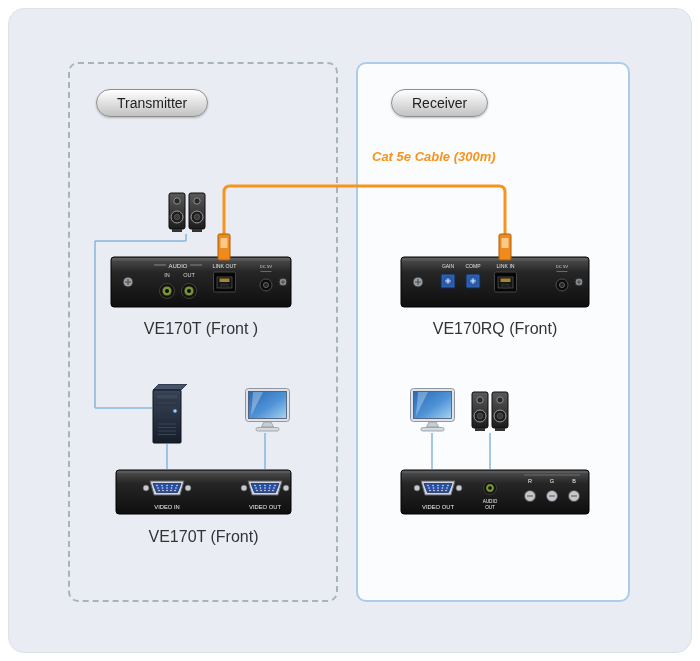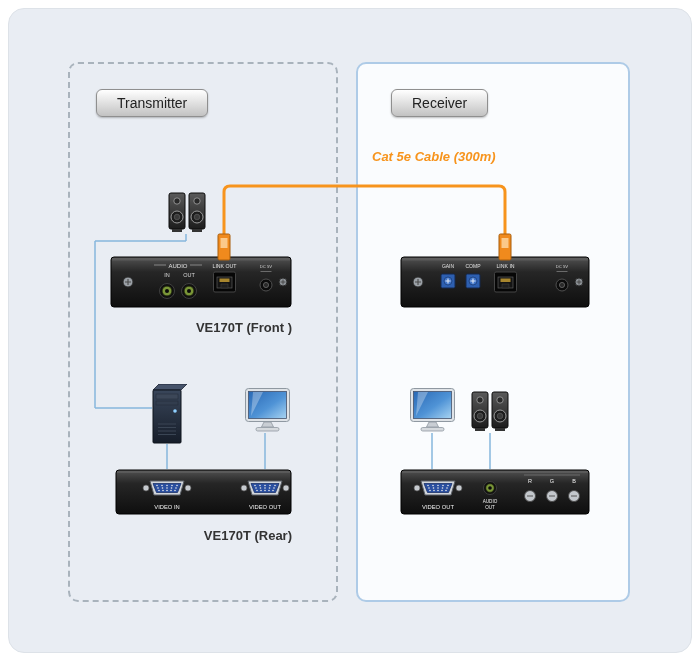--- a/index.html
+++ b/index.html
@@ -5,31 +5,31 @@
   html,body { margin:0; padding:0; background:#ffffff; }
   .stage { position:relative; width:700px; height:661px; background:#ffffff;
            font-family:"Liberation Sans", sans-serif; overflow:hidden; }
   .bg { position:absolute; left:8px; top:8px; width:682px; height:643px;
         background:#e9edf3; border:1px solid #dde2e8; border-radius:16px; }
   .panel { position:absolute; border-radius:10px; box-sizing:border-box; }
   .panel-tx { left:68px; top:62px; width:270px; height:540px; border:2px dashed #a9b3bc; }
   .panel-rx { left:356px; top:62px; width:274px; height:540px; border:2px solid #aecbe7;
               background:#fafcfe; }
   .pill { position:absolute; height:26px; display:flex; align-items:center;
-          border-radius:6px; border:1px solid #8f8f8f; padding:0 20px;
+          border-radius:14px; border:1px solid #8f8f8f; padding:0 20px;
           background:linear-gradient(#ffffff,#c2c2c2); font-size:14px; color:#222;
           box-shadow:0 1px 2px rgba(0,0,0,0.25); }
   .pill-tx { left:96px; top:89px; }
   .pill-rx { left:391px; top:89px; }
   .cable-label { position:absolute; left:372px; top:149px; white-space:nowrap;
                  font-size:13px; font-weight:bold; color:#f7941d;font-style:italic; }
   .lines-svg, .cable-svg { position:absolute; left:0; top:0; pointer-events:none; }
   .icon, .device { position:absolute; }
-  .dev-label { position:absolute; text-align:right; font-size:13px;
-               font-weight:bold; color:#333; }
+  .dev-label { position:absolute; text-align:center; font-size:16px;
+               font-weight:normal; color:#333; }
   svg { display:block; }
 </style>
 </head>
 <body>
 
 <div class="stage">
 
   <svg width="0" height="0" style="position:absolute" aria-hidden="true">
     <defs>
       <linearGradient id="gDev" x1="0" y1="0" x2="0" y2="1">
@@ -324,21 +324,22 @@
           <path d="M-3 0 H3" stroke="#555" stroke-width="1"></path>
       </g>
       <g transform="translate(174,28)">
         <circle r="5.5" fill="#c3c7cc" stroke="#4a4a4a"></circle>
           <path d="M-3 0 H3" stroke="#555" stroke-width="1"></path>
       </g>
     </svg>
   </div>
 
   <div class="dev-label" style="left:110px; top:320px; width:182px">VE170T (Front )</div>
-  <div class="dev-label" style="left:115px; top:528px; width:177px">VE170T (Rear)</div>
+  <div class="dev-label" style="left:400px; top:320px; width:190px">VE170RQ (Front)</div>
+  <div class="dev-label" style="left:115px; top:528px; width:177px">VE170T (Front)</div>
 
   <svg class="cable-svg" width="700" height="661">
     <path d="M224 240 V192 Q224 186 230 186 H499 Q505 186 505 192 V240" fill="none" stroke="#f7941d" stroke-width="3"></path>
     <g>
       <rect x="218" y="234" width="12" height="26" rx="1.5" fill="#f08a1d" stroke="#a85c0a"></rect>
       <rect x="220.5" y="238" width="7" height="10" fill="#fbc98a"></rect>
     </g>
     <g>
       <rect x="499" y="234" width="12" height="26" rx="1.5" fill="#f08a1d" stroke="#a85c0a"></rect>
       <rect x="501.5" y="238" width="7" height="10" fill="#fbc98a"></rect>

